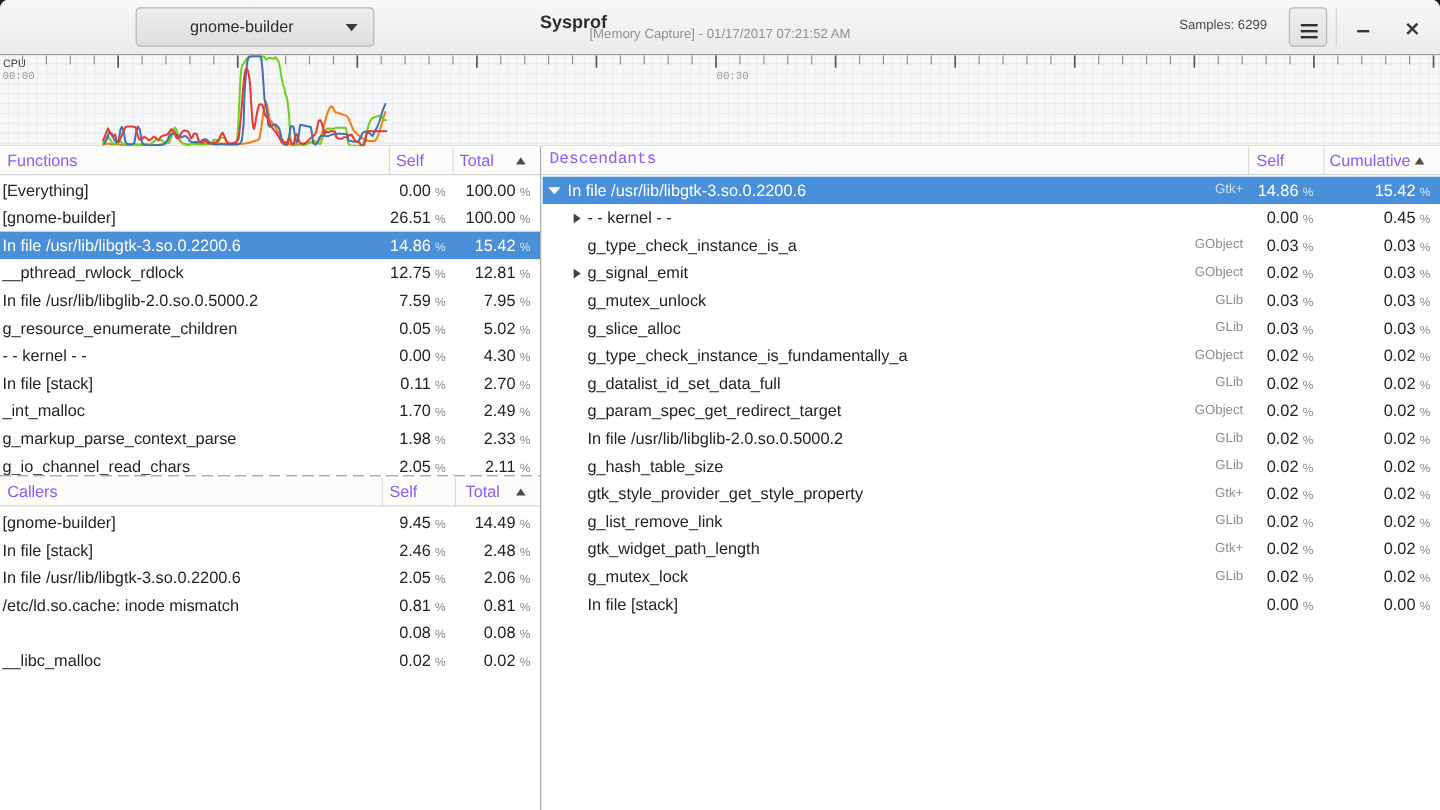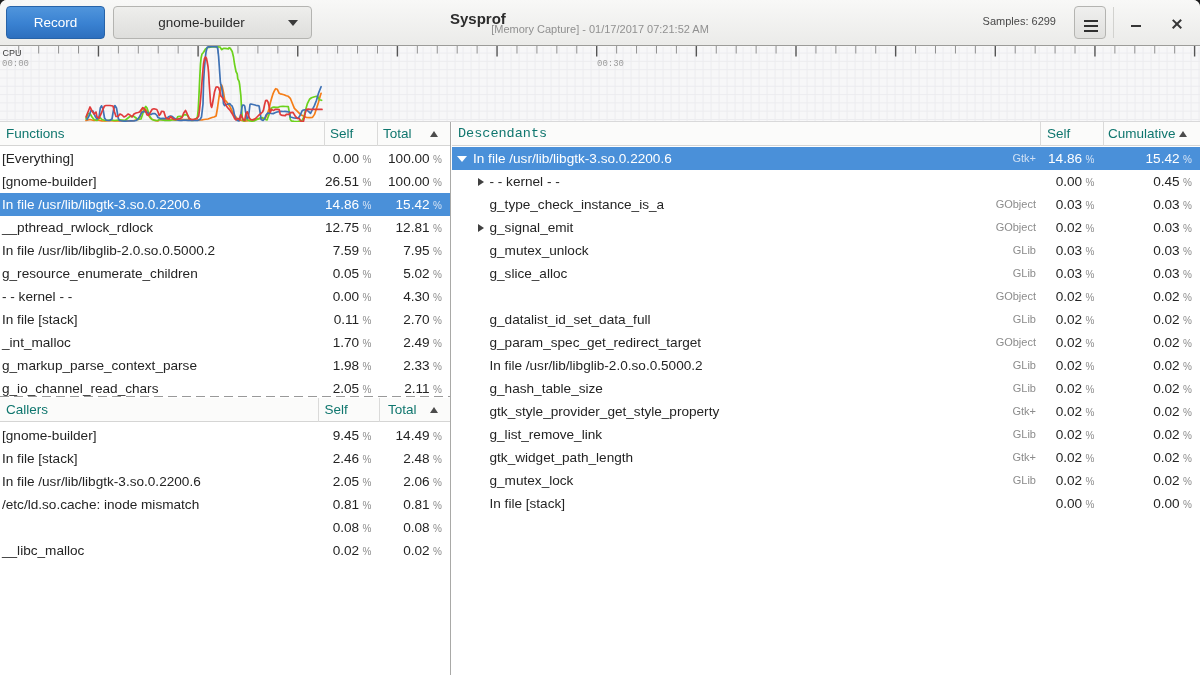--- a/index.html
+++ b/index.html
@@ -18,21 +18,21 @@
 #menu .b{position:absolute;left:9px;width:14px;height:2.2px;background:#2f2f2f;}
 #hsep{position:absolute;left:1113px;top:7px;width:1px;height:31px;background:#d2d2cf;}
 #minbtn{position:absolute;left:1131px;top:24.5px;width:10px;height:2.2px;background:#363636;}
 #closebtn{position:absolute;left:1172.5px;top:19px;width:9px;height:9px;}
 #closebtn:before,#closebtn:after{content:"";position:absolute;left:-1.2px;top:3.5px;width:11.8px;height:2.1px;background:#363636;}
 #closebtn:before{transform:rotate(45deg);}
 #closebtn:after{transform:rotate(-45deg);}
 
 #chart{position:absolute;left:0;top:46px;}
 
-.phead{position:absolute;height:24px;background:#fbfbfa;border-bottom:1px solid #d5d5d4;font-size:13.5px;color:#0f766e;}
+.phead{position:absolute;height:24px;background:#fbfbfa;border-bottom:1px solid #d5d5d4;font-size:13.5px;color:#8b5cf6;}
 .phead .h{position:absolute;top:0;line-height:24px;}
 .phead .csep{position:absolute;top:0;width:1px;height:24px;background:#dadad9;}
 .sort{position:absolute;width:0;height:0;border-left:4.5px solid transparent;border-right:4.5px solid transparent;border-bottom:6px solid #4c4c4c;top:9px;}
 .rows{position:absolute;overflow:hidden;background:#ffffff;}
 .row{position:relative;height:23px;font-size:13.6px;color:#242424;}
 .row.sel{background:#4a90d9;color:#ffffff;}
 .row .nm{position:absolute;left:2px;top:0;line-height:23px;white-space:pre;}
 .row .val{position:absolute;top:0;line-height:23px;text-align:right;}
 .row .val .n{font-size:13.6px;}
 .row .val .pc{font-size:10px;color:#8c8c8c;margin-left:3.5px;}
@@ -60,21 +60,20 @@
 <rect x="0" y="75" width="1200" height="1" fill="#d9d9da"></rect>
 <text x="2.5" y="9.8" font-family="Liberation Sans, sans-serif" font-size="9" fill="#3c3c3c">CPU</text>
 <text x="2" y="19.6" font-family="Liberation Mono, monospace" font-size="9" fill="#9c9c9c">00:00</text>
 <text x="597" y="19.6" font-family="Liberation Mono, monospace" font-size="9" fill="#9c9c9c">00:30</text>
 <polyline points="86,74.5 90,73.5 94,74.5 98,74 102,74.8 106,75 110,74.5 114,74.8 118,75 122,74.6 126,74.9 130,75 134,74.5 138,73.5 140,71 141.7,64.2 143,62.5 144,62.6 145.5,63.5 146.3,64.2 148,68 150,71.5 152,73.3 154,74 156,74.6 158,74.9 159.2,73.5 162,73.6 165,73.4 168,73.6 171,73.5 174,73.4 177,73.6 180,73.4 183,73.5 186,73.6 189,73.4 191.9,73.5 194,73.8 196,74 198,74.2 200,74 202,73.8 204,73.5 208,73 212,71.5 214,71 216.1,70 217.5,62 218.6,54 219.8,46 221,40.3 221.6,39 222.3,40.9 223.5,46.5 224.1,50.2 224.8,54 226,55.2 227.2,56.5 229.7,60.2 232.2,65.2 234.7,69.5 237.2,72.6 239.7,73.9 242,74.5 244,74.8 246,75 248,74.6 250,74.2 252,73.8 254,73.4 256,73 258,72.8 260,72.6 262,72.7 263.5,72.8 265.1,72.5 267,69 269,63 270.2,57.3 272,51 273.2,47.3 274.5,44.5 275.7,42.7 277.2,43.2 279.2,47.3 280.2,47.8 282,48.2 284,48.8 286.3,49.8 288.3,50.3 290.3,52.3 292.3,57.3 294.4,62.4 296.4,64.4 298.4,66.4 300.4,68.4 302.4,69.4 304.4,70.4 306.4,71.5 309.5,71.6 312.5,71.4 314.5,68.4 316.5,62.4 318.5,56.3 320.1,50.3 321.1,47.3" fill="none" stroke="#f57d17" stroke-width="1.7" stroke-linejoin="round" stroke-linecap="round" opacity="1.0"></polyline>
 <polyline points="86,73 88,67.5 90,67.6 92,71 94,73.5 97,74.5 100,71.5 102,73.5 105,74.5 110,74 115,74.5 120,73.8 125,74.5 128,72 130,70.5 132,70.2 134,70.5 136,72 138,73.5 141,73 143,67 145,61.5 145.8,60.4 147,62 148.7,67 150,71 152,73.5 155,74.5 158,74.3 160,73.5 162,74 165,74.5 168,74.4 170,74.5 172,74 174,73.8 176,74.2 177.9,70.5 180,70.4 182.5,70.6 183.7,68.8 185,68.7 187.2,69 189,72 191,74.3 193,74.5 195,73.5 196.5,72 197.4,71 198.2,64 198.8,52.5 199.3,42 199.9,29 200.5,18 201.1,12 202,8 203,7 204,5.5 205.5,3 207,2 209,1.3 212,1 216,0.8 220,1 221,2.6 221.8,3.6 222.6,3 223.5,2.4 225,2.3 227,2.7 228.5,3 229.1,1.7 230,2 231,3.5 232.2,5.5 233.5,11 234.5,18 235.5,23 236,25.5 237.2,27.9 237.8,32.8 239.1,35.3 239.7,39 240.9,50.2 241.6,63.9 242.4,73 243.5,75 245,74.8 246,73 247,72.8 248,74 250,75 252,75.2 254,75 256,74 258,73 260,72 262,71.5 264,72.5 265.5,73.5 267,74 268.5,70 269.7,66.4 271,62.5 272.5,61.3 274,61.2 276,61.3 278.2,61.3 279.5,60.8 280.2,60.5 283,60.4 286,60.5 288.3,60.6 289.3,66.4 290.3,73.5 291.5,75 292.3,75.2 294,75.4 296,75.5 298,75.4 300,75.2 302,74.5 304,71 305.4,64.4 307.5,57.3 309.5,53.3 311.5,51.8 314.5,50.8 316.5,50.3 318,51 319.6,53.8 321.6,54.3" fill="none" stroke="#6cd21c" stroke-width="1.7" stroke-linejoin="round" stroke-linecap="round" opacity="1.0"></polyline>
 <polyline points="87,73.5 89,70 91,64.5 93,65 95,70 97,73 99,71 100.3,62 101.5,59.8 103,63 104.5,72 106,74 108,74.5 110,74.3 112,73 113.5,64 114.9,59.5 116.5,62 118.3,72.3 119.5,74.5 122,75 125,75.2 128,75 131,74.8 134,75 136,74.5 138,73 140,70 141.7,66.5 143.5,65.5 145.5,65.8 147.5,66.5 149,68 151,68.5 152.8,67.6 155,67.5 157,69.5 158,71.5 160.4,72.6 163,72.4 165,72.6 167.3,72.3 168.5,70.8 170.5,70 172,70.3 174,72 176,73.5 178,74.2 180,74.4 182,74.3 184,74 186,74.2 188,74.4 190,74.2 192,74.4 195,74.5 198,74.3 200,73.5 201.5,71 203,58 203.6,35.3 204.3,24 204.9,16.6 205.5,10 206.1,5.5 207,2 207.4,1.1 209,0.8 211,0.6 213,0.7 215,0.6 216.5,0.8 217.3,1.3 217.9,4.2 218.6,10.4 219.2,19.1 219.8,27.9 220.4,36.5 221,39 221.6,40.9 222.9,50.2 223.5,57.7 224.1,58.9 224.8,59.6 226,59 227.2,58.3 228.3,58 229.7,57.7 230.9,59 232.2,60.2 233.3,63 234.7,70.2 236,73.3 237.5,74.5 239,75 240.9,67.7 242.2,60.2 242.8,59 244,59.2 244.7,60 245.9,67.7 247.2,72.6 248.4,71.5 250,58.5 250.8,58 252,58.3 254,58.8 256,59.3 258,59.6 259.1,60 260.1,66.4 261.1,73.5 263.1,74.5 264.5,73 266,69 267.5,67.2 269.2,67 271,67.3 273.2,67.6 275,66.8 277,66 279,65.6 281,65.4 283.3,65.5 285,65.4 287,65.6 289.3,66 290.3,71 292.3,71.5 294,72 296,72.2 298.4,72 300.4,68.9 302,65 303.4,64 305,63.8 306.4,64 308.5,65.4 310.5,67.4 312.5,63.4 314.5,59.4 316.5,54.3 318.5,47.3 320.1,43.2 321.1,40.7" fill="none" stroke="#3f72b5" stroke-width="1.7" stroke-linejoin="round" stroke-linecap="round" opacity="1.0"></polyline>
 <polyline points="86,71 88,66 90,61 92,65 94,68 96,66 97,71 99,72 101,68 103,63 104.5,60 106,59.5 110,59.5 113,60 114.5,66 116,70.5 118,70.5 120,68 122,69 124,71 126,70 128,68 130,69 132,71 134,68 136,67 138,66.5 139.5,66 141,64 142.8,61.6 144.5,63 146,66 146.9,68.8 148.5,69.5 150,67 152.2,63.3 154,62.8 156.8,63.5 158,66 159.2,69.4 160.5,68 161.5,65.3 163.8,65.5 165.6,71.2 167,72.5 169,73 170.8,70.6 172,72 174,73.5 176,73.5 178,73 180,72.5 182,71.5 183.7,67 185.5,64.5 187,67.5 189.3,72.6 191,73.3 193,73.5 195,73 197,72.5 198.7,70 199.5,64 200.5,54 201.5,42 202.5,29 203.5,18 204.5,12.5 205.5,11 206.4,12.3 207.2,16 208,20.5 208.6,26.6 209.2,37.8 209.9,47.8 210.5,56.5 211.1,60.2 211.7,61.4 212.3,59 213.5,52 214.5,46 216.1,41 217.3,40.9 218.6,41.5 219.8,45.3 221,50.2 222.3,51.5 223.5,53.3 224.8,56.5 226,59 226.6,60.2 228.5,62.7 229.7,63.9 232.2,67.7 233.5,70.2 234.7,72.6 236,73.9 237.2,73 238.5,72.5 239.7,74 240.9,68.9 242.2,71.4 243.4,73.9 244.7,74.5 245.9,67.7 247.2,65.8 247.8,67 248.4,69.5 249.7,72.6 251,73.5 253,74 255,73 257,71 259,69 261,67.5 262.5,66 263.5,64 264.5,59 265.6,54.6 266.9,54.3 268.1,56.3 269.3,61 270.2,66.4 271.7,63.4 273.2,64.4 274.4,64 275.2,63.4 277,63.3 279.2,63.6 280.2,68.4 282.3,69.4 285.3,69.6 286.3,68.4 289.3,68.4 290.3,66.6 293,66.4 295.4,70.4 297.4,72.4 299.4,72.6 300.4,74.5 301.4,75.4 303.4,75.5 305.4,66.4 306.4,63.4 308.5,63.2 310,63.4 322,63.4" fill="none" stroke="#e03b3b" stroke-width="1.7" stroke-linejoin="round" stroke-linecap="round" opacity="1.0"></polyline>
 </svg>
 <div id="hdr">
-  <div class="btn" id="rec">Record</div>
   <div class="btn" id="app">
         <span class="t">gnome-builder</span>
         <span class="arr"></span>
       </div>
   <div id="title">Sysprof</div>
   <div id="subtitle">[Memory Capture] - 01/17/2017 07:21:52 AM</div>
   <div id="samples">Samples: 6299</div>
   <div class="btn" id="menu">
         <span class="b" style="top:12.9px"></span>
         <span class="b" style="top:17.9px"></span>
@@ -234,20 +233,21 @@
         <span class="val dv1"><span class="n">0.03</span><span class="pc">%</span></span>
         <span class="val dv2"><span class="n">0.03</span><span class="pc">%</span></span>
       </div>
 <div class="row">
         <span class="nm" style="left:37.5px">g_slice_alloc</span>
         <span class="tag">GLib</span>
         <span class="val dv1"><span class="n">0.03</span><span class="pc">%</span></span>
         <span class="val dv2"><span class="n">0.03</span><span class="pc">%</span></span>
       </div>
 <div class="row">
+        <span class="nm" style="left:37.5px">g_type_check_instance_is_fundamentally_a</span>
         <span class="tag">GObject</span>
         <span class="val dv1"><span class="n">0.02</span><span class="pc">%</span></span>
         <span class="val dv2"><span class="n">0.02</span><span class="pc">%</span></span>
       </div>
 <div class="row">
         <span class="nm" style="left:37.5px">g_datalist_id_set_data_full</span>
         <span class="tag">GLib</span>
         <span class="val dv1"><span class="n">0.02</span><span class="pc">%</span></span>
         <span class="val dv2"><span class="n">0.02</span><span class="pc">%</span></span>
       </div>

